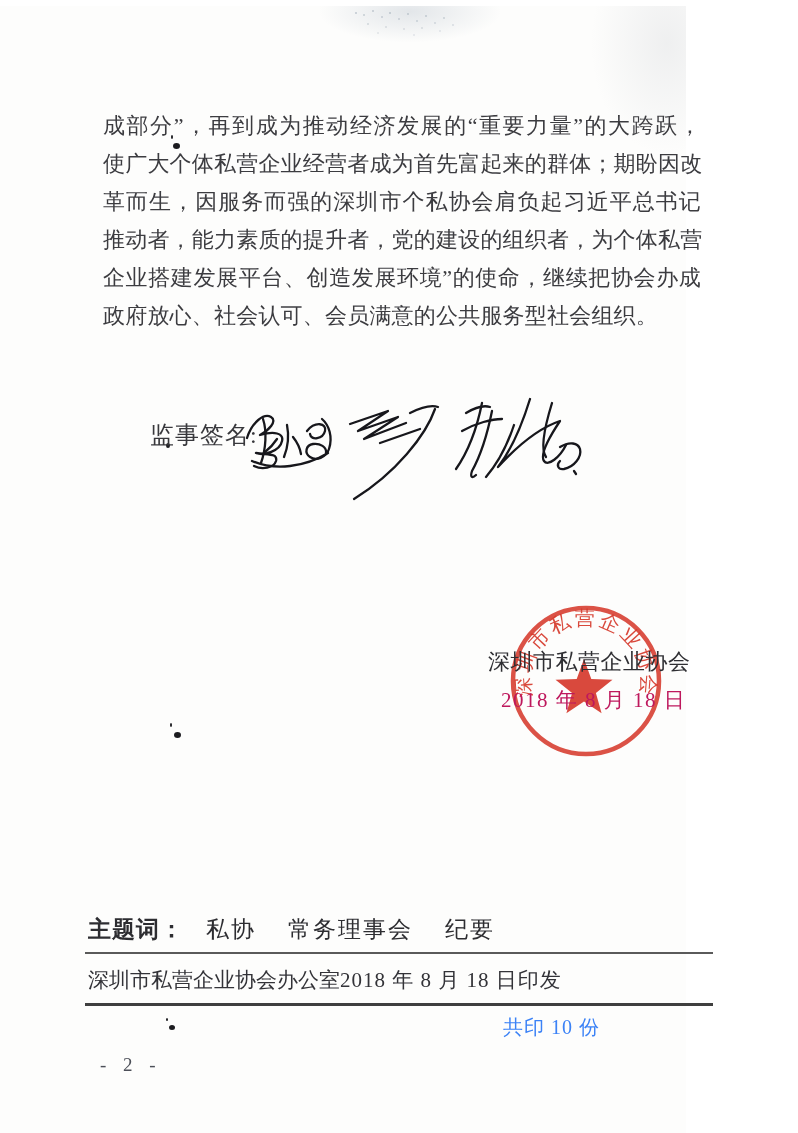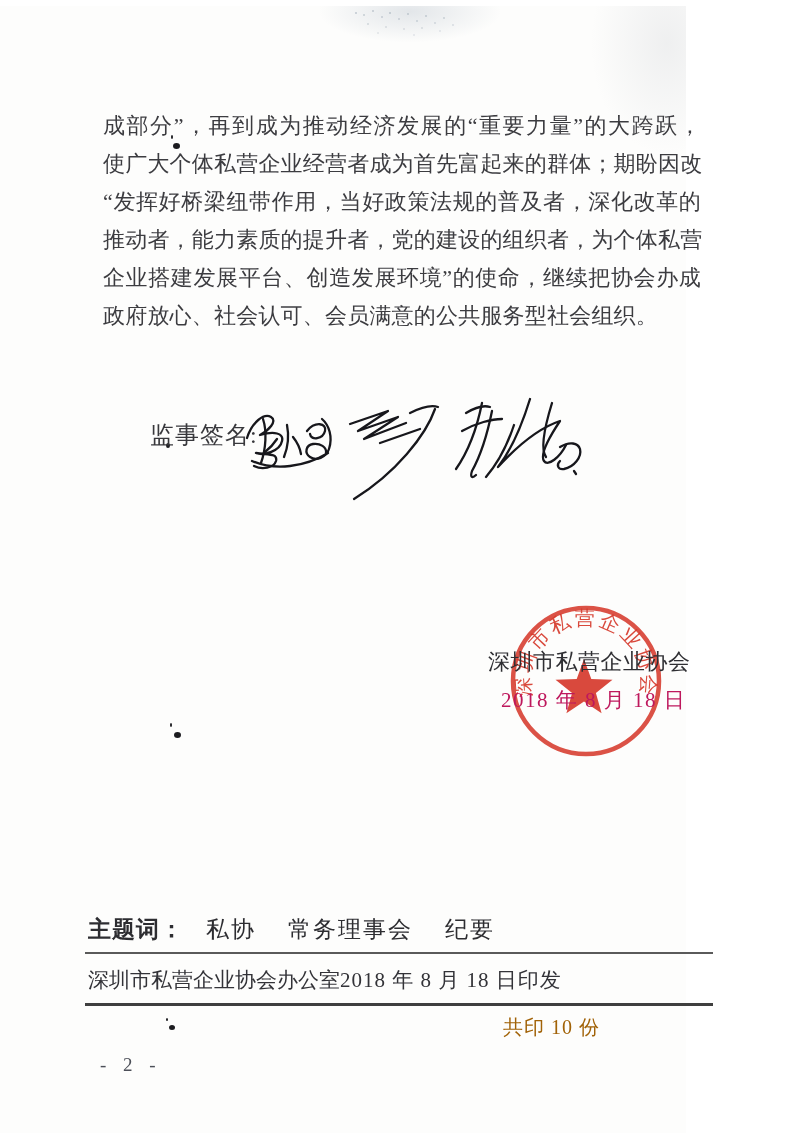--- a/index.html
+++ b/index.html
@@ -68,36 +68,36 @@
   .subject-term.first{margin-left:22px;}
   .rule{position:absolute;left:85px;width:628px;}
   .rule1{top:946px;height:2px;background:#5a5a5a;}
   .rule2{top:997px;height:3px;background:#3f3f3f;}
   .office-row{
     position:absolute;left:88px;top:960px;width:624px;
     display:flex;justify-content:flex-start;align-items:baseline;
     font-size:21px;color:#333338;
   }
   .office-row .print-date{letter-spacing:1px;}
-  .copies{position:absolute;right:86px;top:1008px;font-size:20px;color:#a16207;letter-spacing:1px;}
+  .copies{position:absolute;right:86px;top:1008px;font-size:20px;color:#3b82f6;letter-spacing:1px;}
   .page-number{position:absolute;left:100px;top:1048px;font-size:19px;color:#4c4f58;letter-spacing:6px;}
 </style>
 </head>
 <body>
 
 <div class="page">
 
   <div class="noise-top-center"></div>
   <div class="noise-dots"></div>
   <div class="noise-top-right"></div>
 
   <div class="body-text">
     <div class="line">成部分”，再到成为推动经济发展的“重要力量”的大跨跃，</div>
     <div class="line">使广大个体私营企业经营者成为首先富起来的群体；期盼因改</div>
-    <div class="line">“发挥好桥梁纽带作用，当好政策法规的普及者，深化改革的</div>
+    <div class="line">革而生，因服务而强的深圳市个私协会肩负起习近平总书记</div>
     <div class="line">推动者，能力素质的提升者，党的建设的组织者，为个体私营</div>
     <div class="line">企业搭建发展平台、创造发展环境”的使命，继续把协会办成</div>
     <div class="line last">政府放心、社会认可、会员满意的公共服务型社会组织。</div>
   </div>
 
   <div class="speck" style="left:173px;top:137px;width:7px;height:6px;"></div>
   <div class="speck" style="left:171px;top:129px;width:2px;height:4px;"></div>
   <div class="speck" style="left:166px;top:437px;width:4px;height:5px;"></div>
   <div class="speck" style="left:174px;top:726px;width:7px;height:6px;"></div>
   <div class="speck" style="left:170px;top:717px;width:2px;height:4px;"></div>

